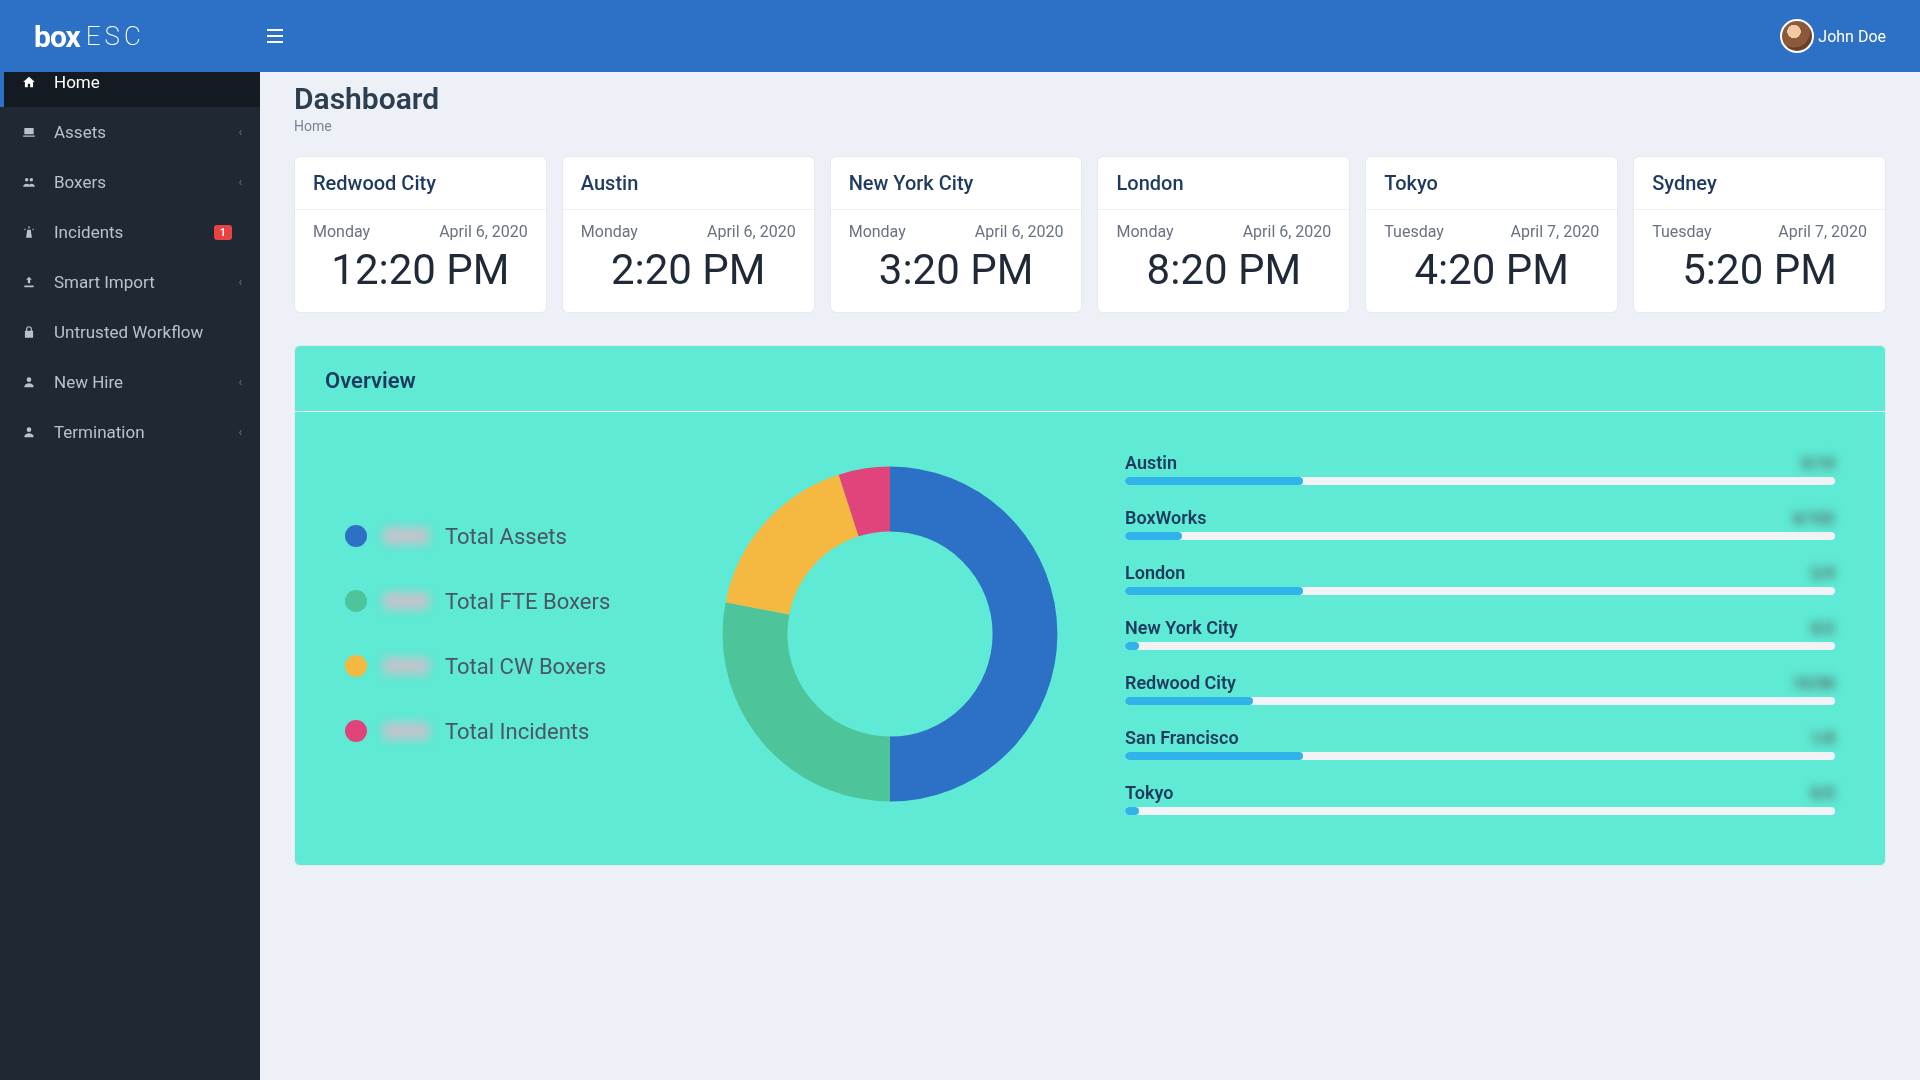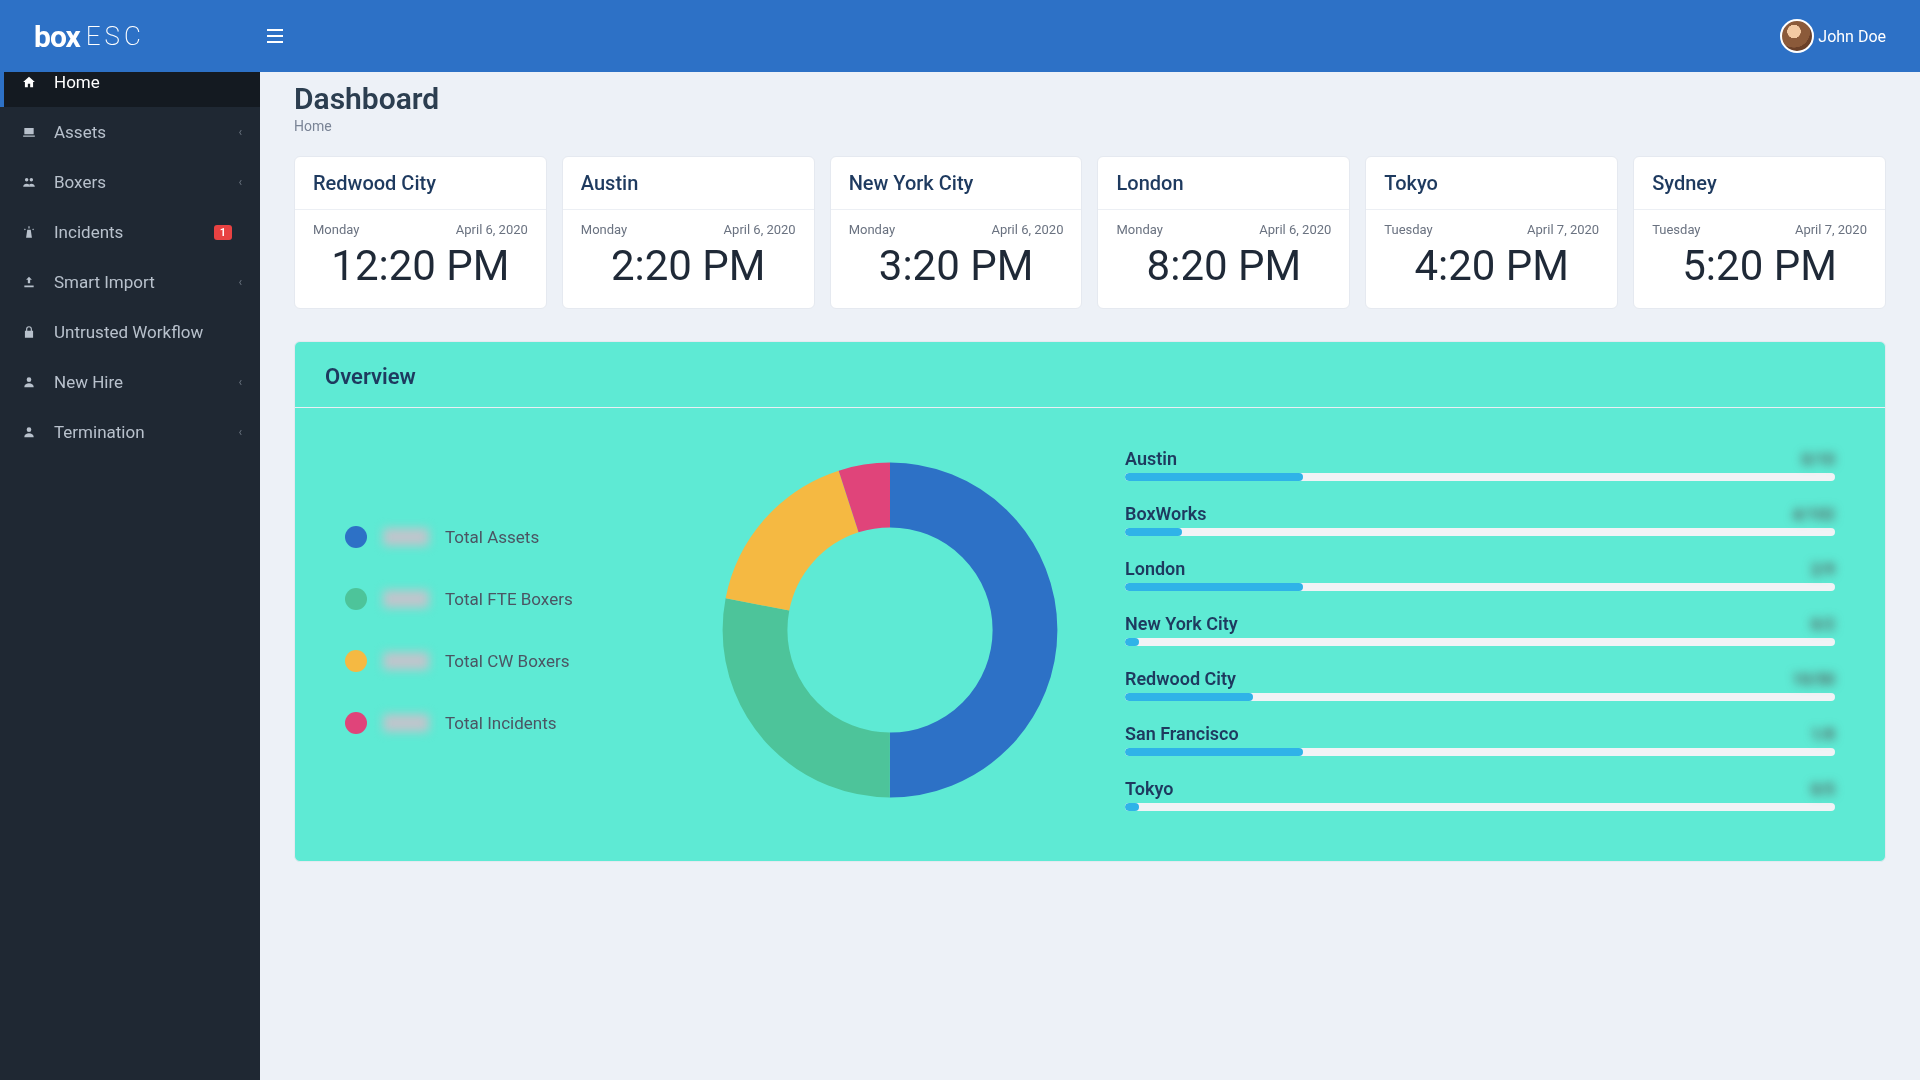--- a/index.html
+++ b/index.html
@@ -145,21 +145,21 @@
       padding: 14px 18px;
       font-size: 20px;
       color: #1e3a5f;
       font-weight: 500;
       border-bottom: 1px solid #eceff4;
     }
     .clock-body { padding: 12px 18px 18px; }
     .clock-meta {
       display: flex;
       justify-content: space-between;
-      font-size: 13px;
+      font-size: 16px;
       color: #6a7280;
       margin-bottom: 4px;
     }
     .clock-time {
       text-align: center;
       font-size: 42px;
       font-weight: 400;
       color: #1f2937;
       white-space: nowrap;
     }
@@ -201,21 +201,21 @@
       border-radius: 50%;
     }
     .legend-val {
       width: 46px;
       height: 18px;
       filter: blur(5px);
       background: #bfc5cc;
       border-radius: 3px;
     }
     .legend-label {
-      font-size: 17px;
+      font-size: 22px;
       color: #4b5563;
     }
     .donut-col {
       width: 430px;
       display: flex;
       align-items: center;
       justify-content: center;
     }
     .donut-col svg { transform: rotate(-90deg); }
 

